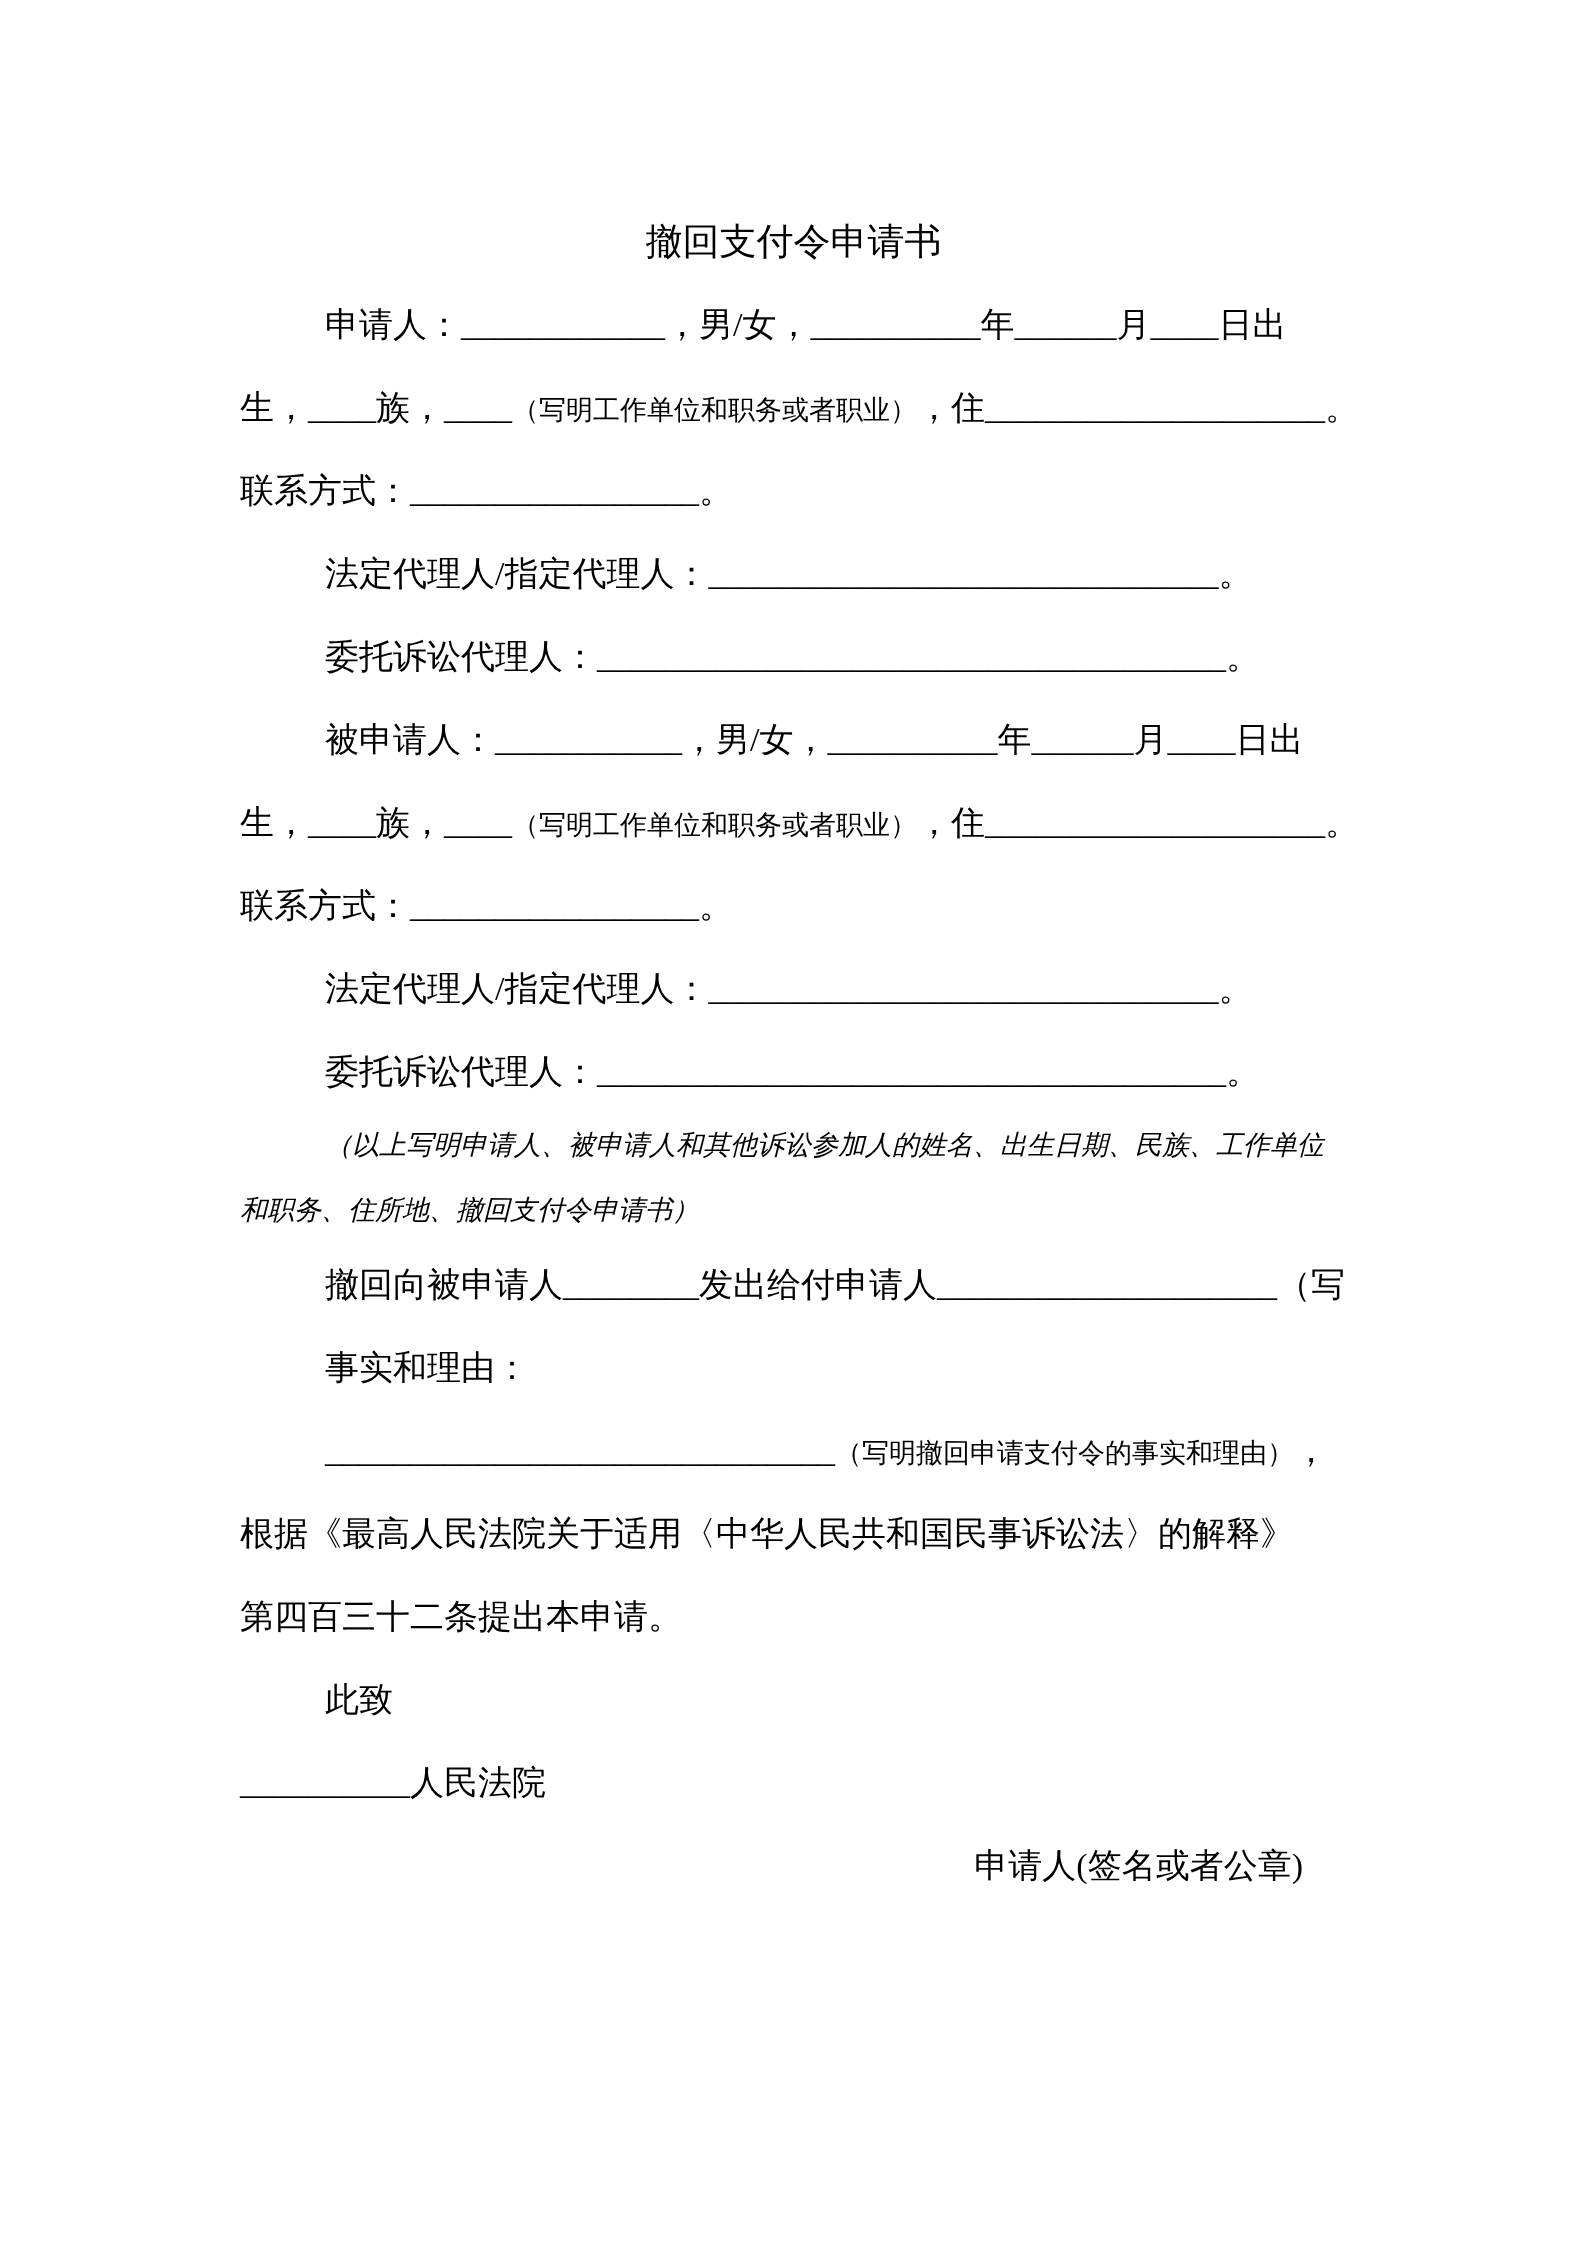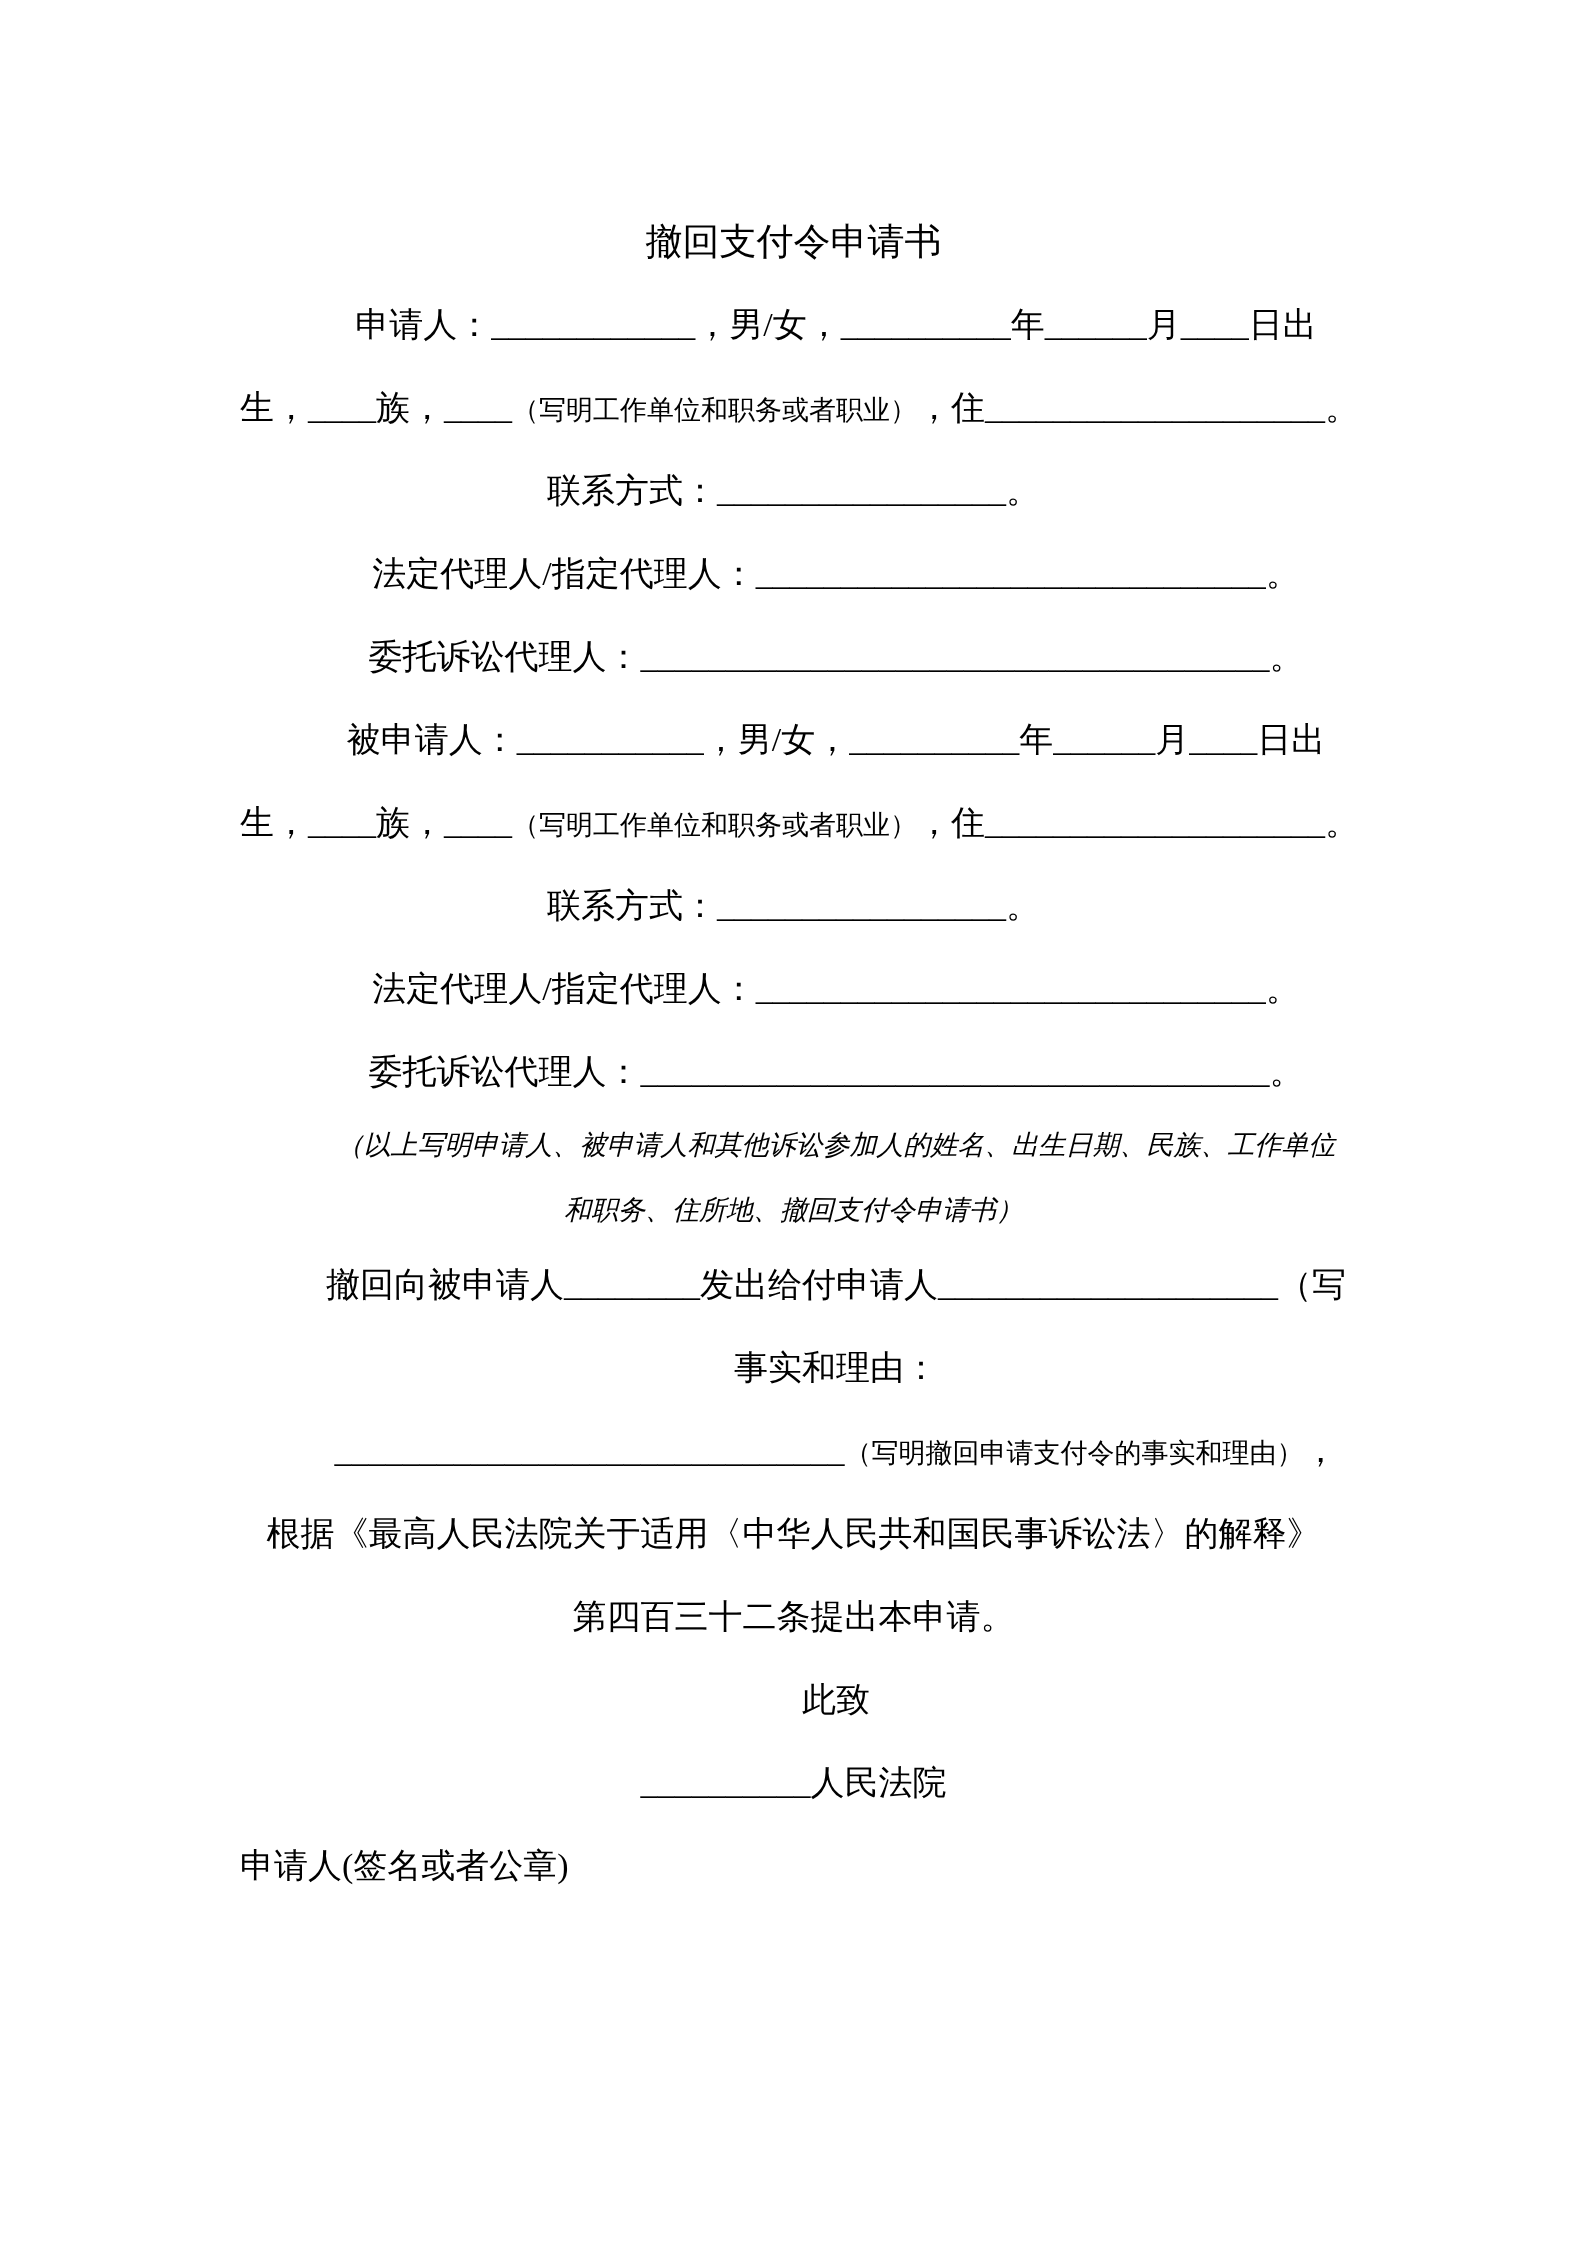--- a/index.html
+++ b/index.html
@@ -24,31 +24,30 @@
     line-height: 83px;
     font-size: 37px;
     text-align: center;
     white-space: nowrap;
   }
   .ln {
     height: 83px;
     line-height: 83px;
     font-size: 34px;
     white-space: nowrap;
-    text-align: center;
   }
   .ln.indent { padding-left: 85px; }
   .ln.sm-line {
     height: 65px;
     line-height: 65px;
     font-size: 27px;
     font-style: italic;
   }
   .ln.sig {
-    text-align: left;
+    text-align: right;
     padding-right: 44px;
   }
   .sm { font-size: 27px; }
   .blank { letter-spacing: 0; }
 </style>
 </head>
 <body>
 
 <div class="page">
   <div class="title-line">撤回支付令申请书</div>

